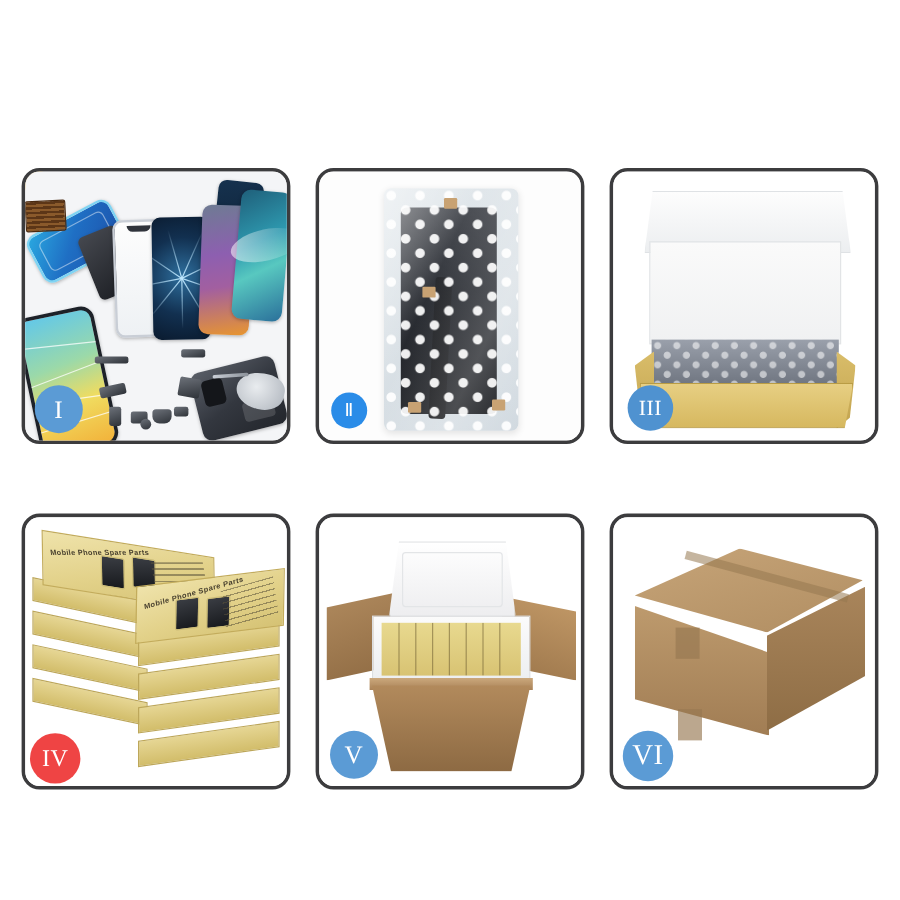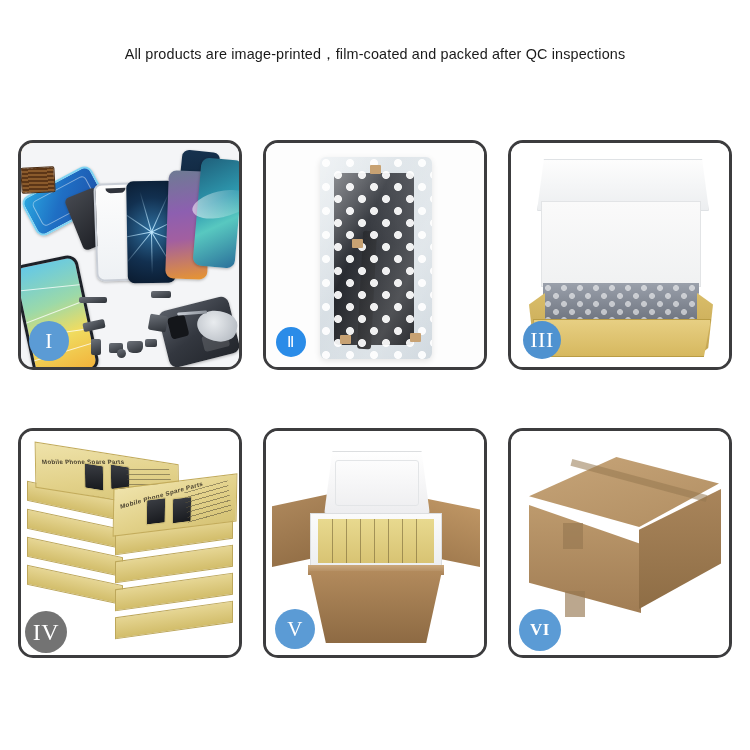--- a/index.html
+++ b/index.html
@@ -93,24 +93,24 @@
     font-size: 21px;
     letter-spacing: 0.5px;
     z-index: 40;
   }
   .badge.b2 {
     width: 30px; height: 30px;
     left: 10px; bottom: 10px;
     background: #2a8ce8;
     font-size: 15px;
   }
-  .badge.b3 { width: 38px; height: 38px; left: 12px; bottom: 8px; background: #4f92d0; font-size: 22px; }
-  .badge.b4 { width: 42px; height: 42px; left: 4px; bottom: 2px; background: #737373; font-size: 24px; }
+  .badge.b3 { width: 38px; height: 38px; left: 12px; bottom: 8px; background: #4f92d0; font-size: 18px; }
+  .badge.b4 { width: 42px; height: 42px; left: 4px; bottom: 2px; background: #ef4444; font-size: 20px; }
   .badge.b5 { width: 40px; height: 40px; left: 9px; bottom: 6px; background: #5b9bd5; font-size: 21px; }
-  .badge.b6 { width: 42px; height: 42px; left: 8px; bottom: 4px; background: #5b9bd5; font-size: 17px; font-weight: bold; }
+  .badge.b6 { width: 42px; height: 42px; left: 8px; bottom: 4px; background: #5b9bd5; font-size: 24px; }
 
   
   .p1-bg { position:absolute; inset:0; background:#f4f5f7; }
 
   .phone-card {
     position: absolute;
     border-radius: 7px;
     box-shadow: 0 1px 3px rgba(0,0,0,.28);
   }
   
@@ -429,21 +429,20 @@
     position:absolute; width:20px; height:26px;
     background:rgba(150,120,82,.65);
   }
 </style>
 </head>
 <body>
 
 <div class="page">
 
   <div class="header">
-    <div class="sub-title">All products are image-printed，film-coated and packed after QC inspections</div>
   </div>
 
   <div class="grid">
 
     <div class="panel">
       <div class="panel-stage">
         <div class="p1-bg"></div>
 
         <div class="phone-card pc-blue"></div>
         <div class="phone-card pc-dark1"></div>

